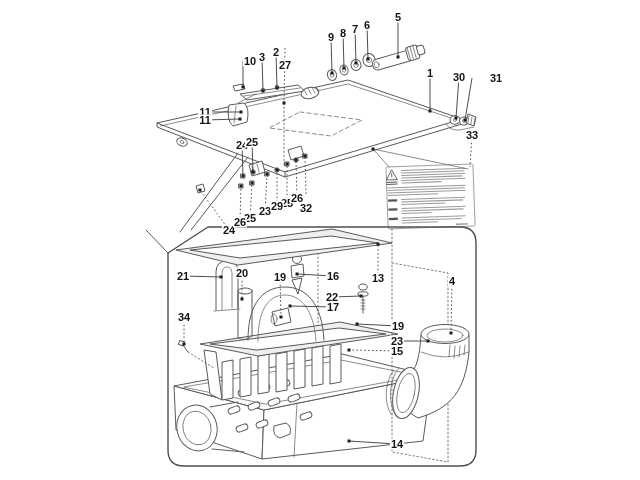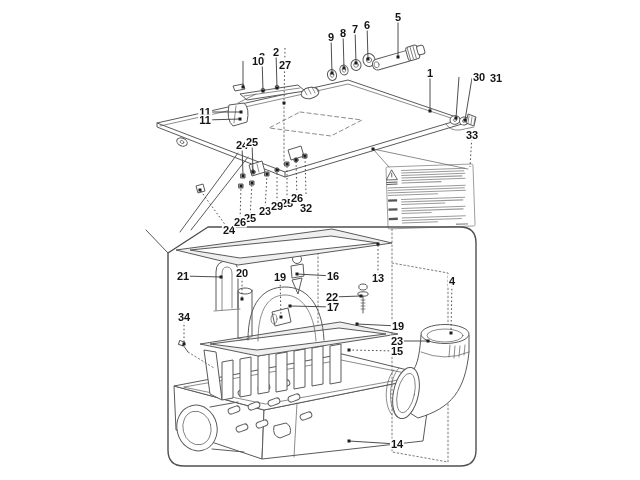--- a/index.html
+++ b/index.html
@@ -352,21 +352,21 @@
 <div id="callout-layer">
       <span class="callout" style="left: 430px; top: 73px;">1</span>
       <span class="callout" style="left: 276px; top: 52px;">2</span>
       <span class="callout" style="left: 262px; top: 57px;">3</span>
       <span class="callout" style="left: 452px; top: 281px;">4</span>
       <span class="callout" style="left: 398px; top: 17px;">5</span>
       <span class="callout" style="left: 367px; top: 25px;">6</span>
       <span class="callout" style="left: 355px; top: 29px;">7</span>
       <span class="callout" style="left: 343px; top: 33px;">8</span>
       <span class="callout" style="left: 331px; top: 37px;">9</span>
-      <span class="callout" style="left: 258px; top: 61px; text-align: right;">10</span>
+      <span class="callout" style="left: 250px; top: 61px; text-align: right;">10</span>
       <span class="callout" style="left: 205px; top: 112px;">11</span>
       <span class="callout" style="left: 205px; top: 120px;">11</span>
       <span class="callout" style="left: 378px; top: 278px;">13</span>
       <span class="callout" style="left: 397px; top: 444px;">14</span>
       <span class="callout" style="left: 397px; top: 351px;">15</span>
       <span class="callout" style="left: 333px; top: 276px;">16</span>
       <span class="callout" style="left: 333px; top: 307px;">17</span>
       <span class="callout" style="left: 398px; top: 326px;">19</span>
       <span class="callout" style="left: 280px; top: 277px;">19</span>
       <span class="callout" style="left: 242px; top: 273px;">20</span>
@@ -376,19 +376,19 @@
       <span class="callout" style="left: 242px; top: 145px;">24</span>
       <span class="callout" style="left: 229px; top: 230px;">24</span>
       <span class="callout" style="left: 252px; top: 142px;">25</span>
       <span class="callout" style="left: 250px; top: 218px;">25</span>
       <span class="callout" style="left: 287px; top: 203px;">25</span>
       <span class="callout" style="left: 240px; top: 222px;">26</span>
       <span class="callout" style="left: 297px; top: 198px;">26</span>
       <span class="callout" style="left: 285px; top: 65px;">27</span>
       <span class="callout" style="left: 265px; top: 211px;">23</span>
       <span class="callout" style="left: 277px; top: 206px;">29</span>
-      <span class="callout" style="left: 459px; top: 77px; margin-left: 20px;">30</span>
+      <span class="callout" style="left: 459px; top: 77px;">30</span>
       <span class="callout" style="left: 472px; top: 78px; margin-left: 24px;">31</span>
       <span class="callout" style="left: 306px; top: 208px;">32</span>
       <span class="callout" style="left: 472px; top: 135px;">33</span>
       <span class="callout" style="left: 184px; top: 317px; text-align: center;">34</span>
     </div>
 </div>
 
 </body></html>

